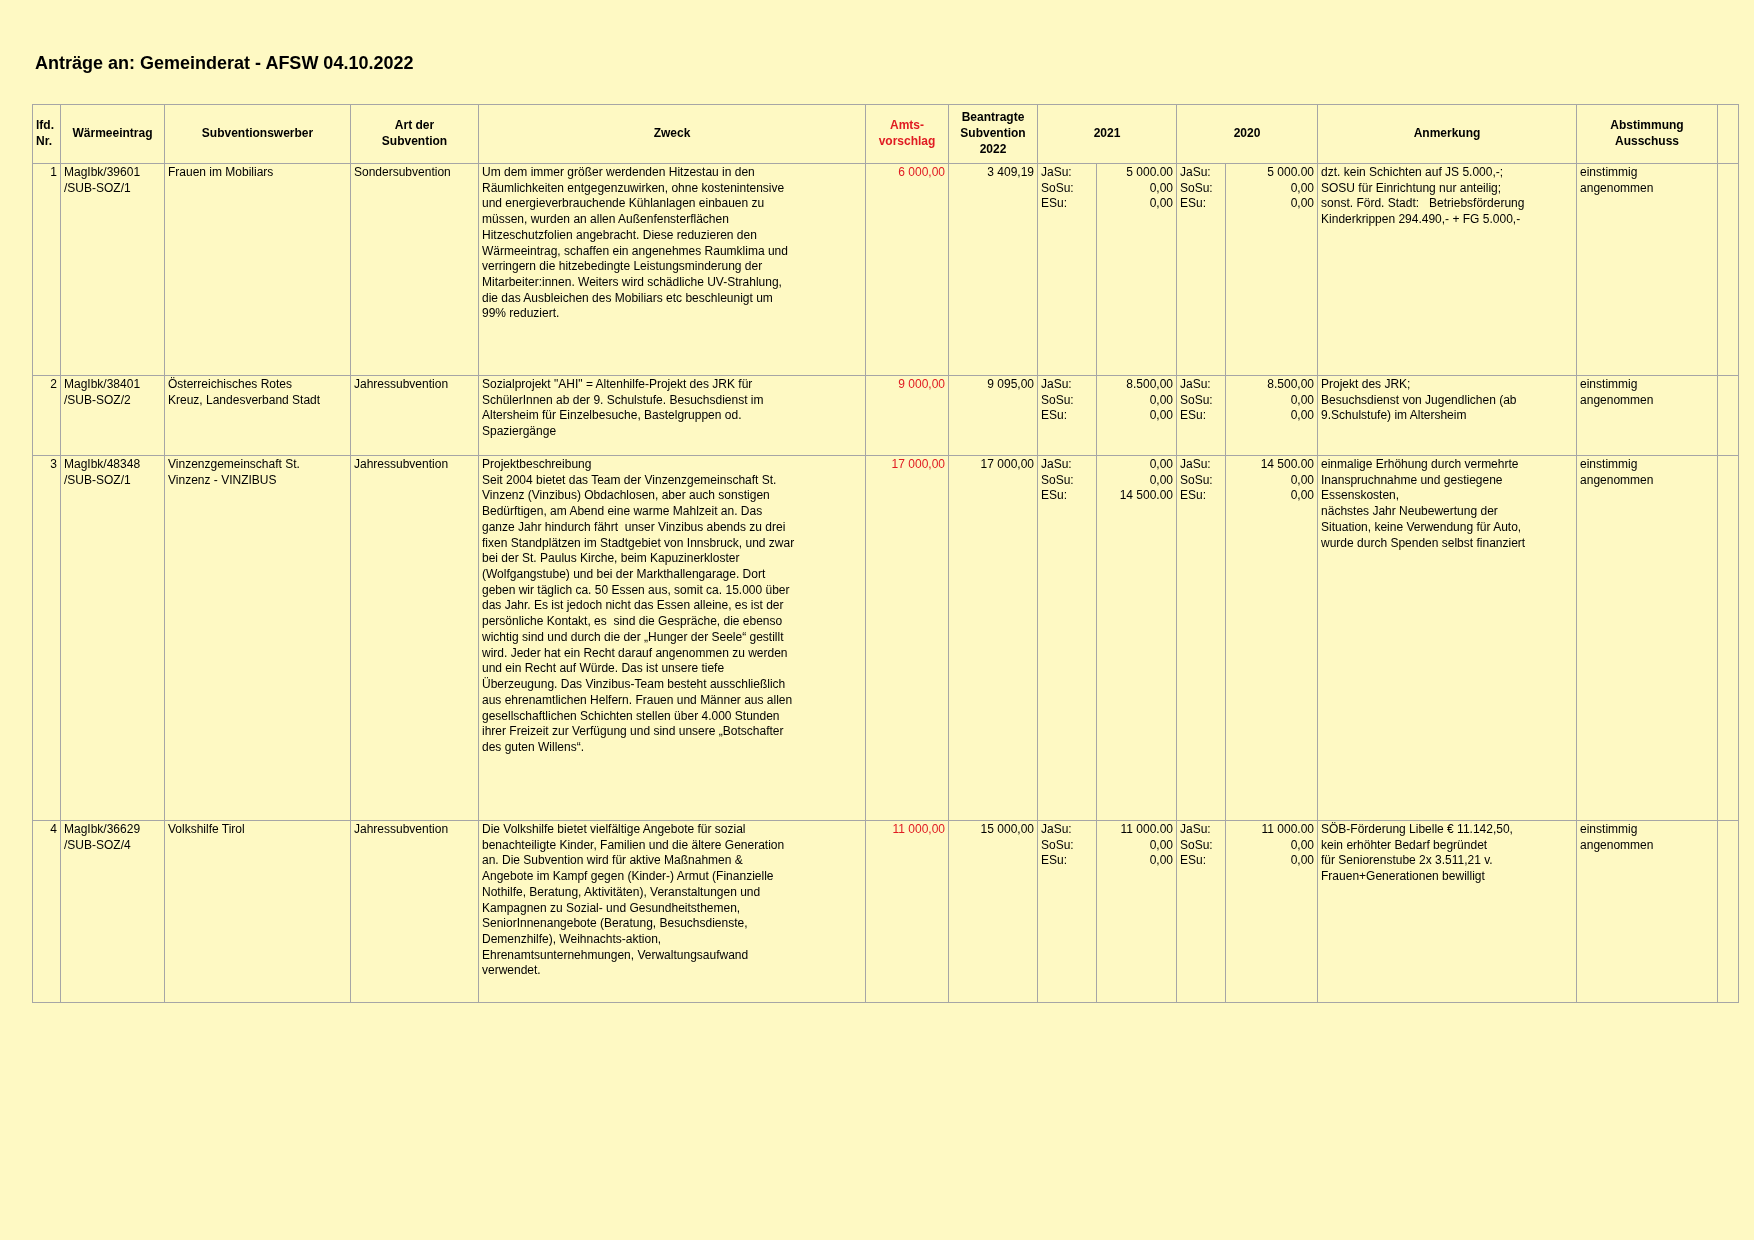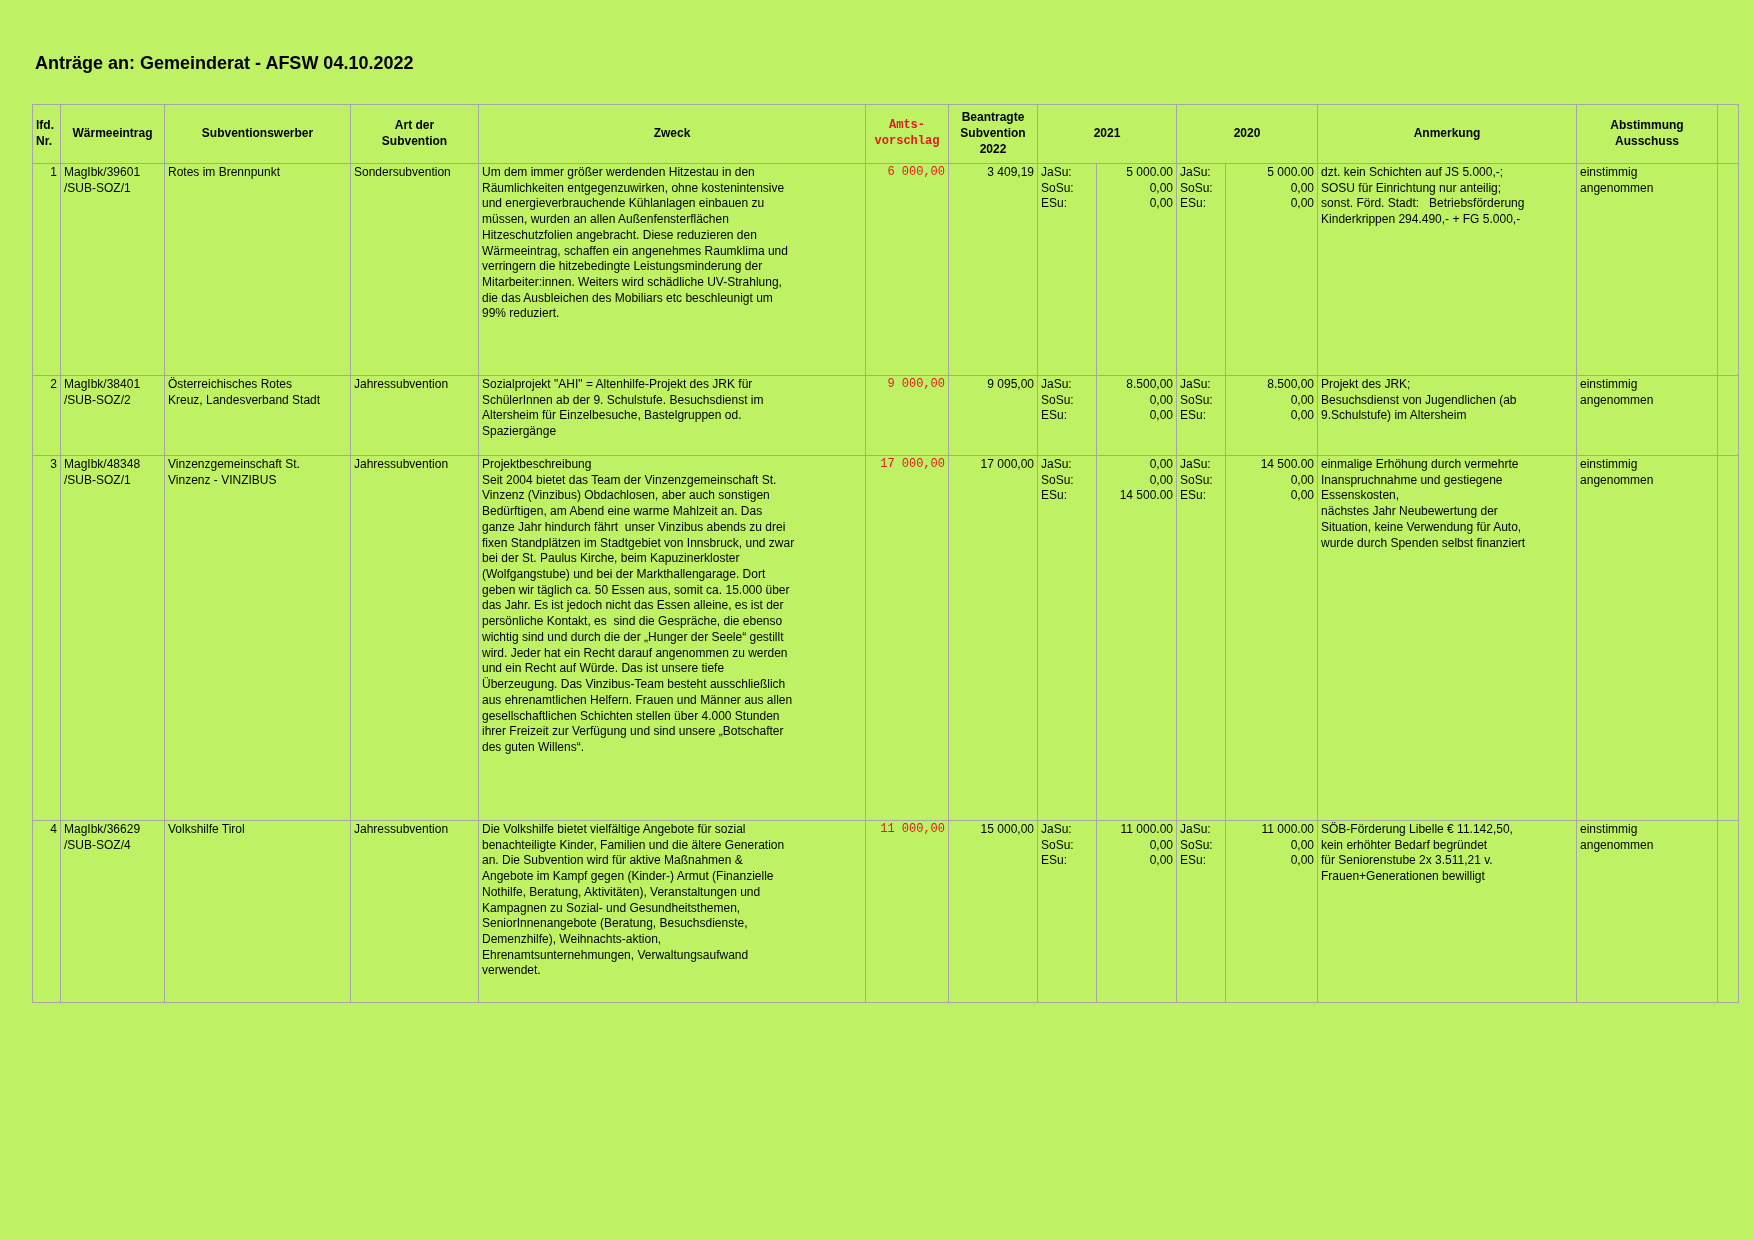--- a/index.html
+++ b/index.html
@@ -1,29 +1,29 @@
 <!DOCTYPE html>
 <html lang="de"><head>
 <meta charset="utf-8">
 <style>
   html,body{margin:0;padding:0;background:#fff;}
-  .page{position:relative;width:1754px;height:1240px;background:#bef264;overflow:hidden;
+  .page{position:relative;width:1754px;height:1240px;background:#fef9c3;overflow:hidden;
         font-family:"Liberation Sans",sans-serif;color:#000;}
   .title{position:absolute;left:35px;top:53px;margin:0;
          font:700 18px/1.2 "Liberation Sans",sans-serif;color:#000;}
   table.sheet{position:absolute;left:32px;top:104px;width:1706px;
               border-collapse:collapse;table-layout:fixed;}
   td,th{border:1px solid #a6a6a6;padding:1px 3px;vertical-align:top;
         font:400 12px/1.31 "Liberation Sans",sans-serif;
         white-space:pre-wrap;word-wrap:break-word;overflow:hidden;}
   th{font-weight:700;text-align:center;vertical-align:middle;}
   th.year{font-size:12px;}
   th.left{text-align:left;}
   .num{text-align:right;}
-  .red{color:#e01b22;font-family:Liberation Mono, monospace;}
+  .red{color:#e01b22;}
   .bold{font-weight:700;}
   thead tr{height:59px;}
   tbody tr:nth-child(1){height:212px;}
   tbody tr:nth-child(2){height:80px;}
   tbody tr:nth-child(3){height:365px;}
   tbody tr:nth-child(4){height:182px;}
   tbody tr.summe{height:28px;}
 </style>
 </head>
 <body>
@@ -69,21 +69,21 @@
         <th>Abstimmung
 Ausschuss</th>
         <th></th>
       </tr>
     </thead>
     <tbody>
       <tr>
       <td class="num">1</td>
       <td>MagIbk/39601
 /SUB-SOZ/1</td>
-      <td>Rotes im Brennpunkt</td>
+      <td>Frauen im Mobiliars</td>
       <td>Sondersubvention</td>
       <td>Um dem immer größer werdenden Hitzestau in den
 Räumlichkeiten entgegenzuwirken, ohne kostenintensive
 und energieverbrauchende Kühlanlagen einbauen zu
 müssen, wurden an allen Außenfensterflächen
 Hitzeschutzfolien angebracht. Diese reduzieren den
 Wärmeeintrag, schaffen ein angenehmes Raumklima und
 verringern die hitzebedingte Leistungsminderung der
 Mitarbeiter:innen. Weiters wird schädliche UV-Strahlung,
 die das Ausbleichen des Mobiliars etc beschleunigt um

